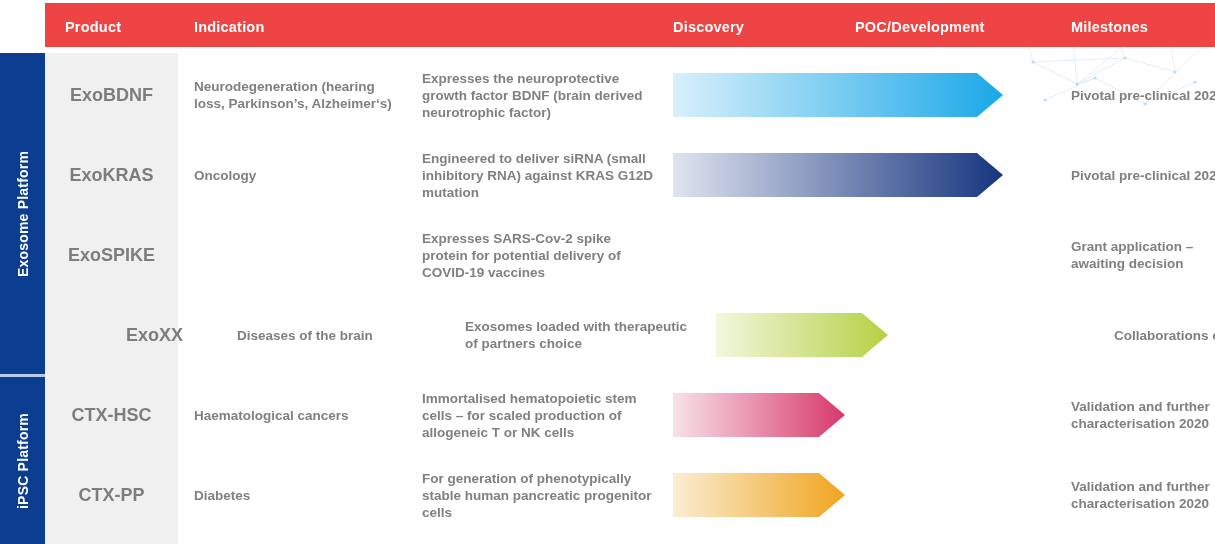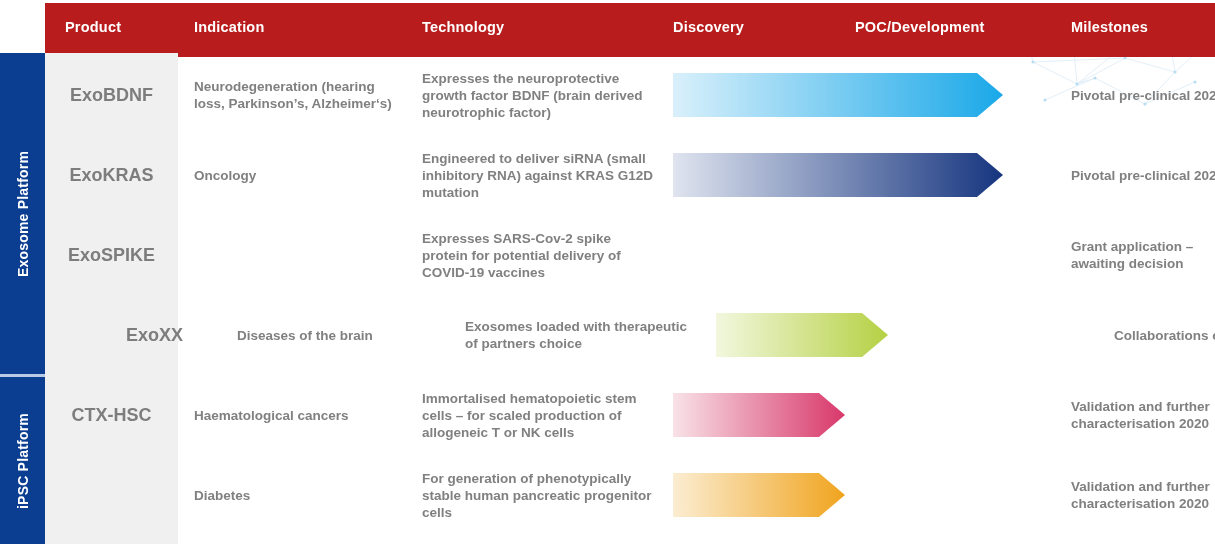--- a/index.html
+++ b/index.html
@@ -12,22 +12,22 @@
   }
 
   
   .network-deco{
     position:absolute;top:0;right:0;width:200px;height:120px;
     pointer-events:none;opacity:.55;
   }
 
   
   .header-bar{
-    position:absolute;left:45px;top:3px;width:1170px;height:54px;
-    background:#b91c1c;
+    position:absolute;left:45px;top:3px;width:1170px;height:44px;
+    background:#ef4444;
   }
   .header-cell{
     position:absolute;top:0;height:48px;
     display:flex;align-items:center;
     color:#ffffff;font-weight:bold;font-size:14.5px;
     letter-spacing:.2px;white-space:nowrap;
   }
   .hc-product{left:20px;}
   .hc-indication{left:149px;}
   .hc-technology{left:377px;}
@@ -115,21 +115,20 @@
       <circle cx="80" cy="78" r="1.6"></circle>
     <circle cx="130" cy="104" r="1.6"></circle>
       <circle cx="180" cy="82" r="1.6"></circle>
     <circle cx="30" cy="100" r="1.6"></circle>
   </g>
 </svg>
 
 <div class="header-bar">
   <div class="header-cell hc-product">Product</div>
   <div class="header-cell hc-indication">Indication</div>
-  <div class="header-cell hc-technology">Technology</div>
   <div class="header-cell hc-discovery">Discovery</div>
   <div class="header-cell hc-poc">POC/Development</div>
   <div class="header-cell hc-milestones">Milestones</div>
 </div>
 
 <div class="rail rail-exosome">
   <span class="rail-label">Exosome Platform</span>
 </div>
 <div class="rail-divider"></div>
 <div class="rail rail-ipsc">
@@ -177,20 +176,21 @@
       <div class="row" style="top: 322px;">
         <div class="cell cell-product">CTX-HSC</div>
         <div class="cell cell-indication">Haematological cancers</div>
         <div class="cell cell-technology">Immortalised hematopoietic stem cells – for  scaled production of  allogeneic T or NK cells</div>
         <div class="arrow-track" style="width: 172px;">
           <div class="arrow" style="width: 100%; background: linear-gradient(90deg, rgb(248, 226, 232) 0%, rgb(216, 56, 106) 100%);"></div>
         </div>
         <div class="cell cell-milestones">Validation and further characterisation 2020</div>
       </div>
       <div class="row" style="top: 402px;">
+        <div class="cell cell-product">CTX-PP</div>
         <div class="cell cell-indication">Diabetes</div>
         <div class="cell cell-technology">For generation of phenotypically stable human pancreatic progenitor cells</div>
         <div class="arrow-track" style="width: 172px;">
           <div class="arrow" style="width: 100%; background: linear-gradient(90deg, rgb(251, 237, 210) 0%, rgb(240, 164, 30) 100%);"></div>
         </div>
         <div class="cell cell-milestones">Validation and further characterisation 2020</div>
       </div>
     </div>
 </div>
 

